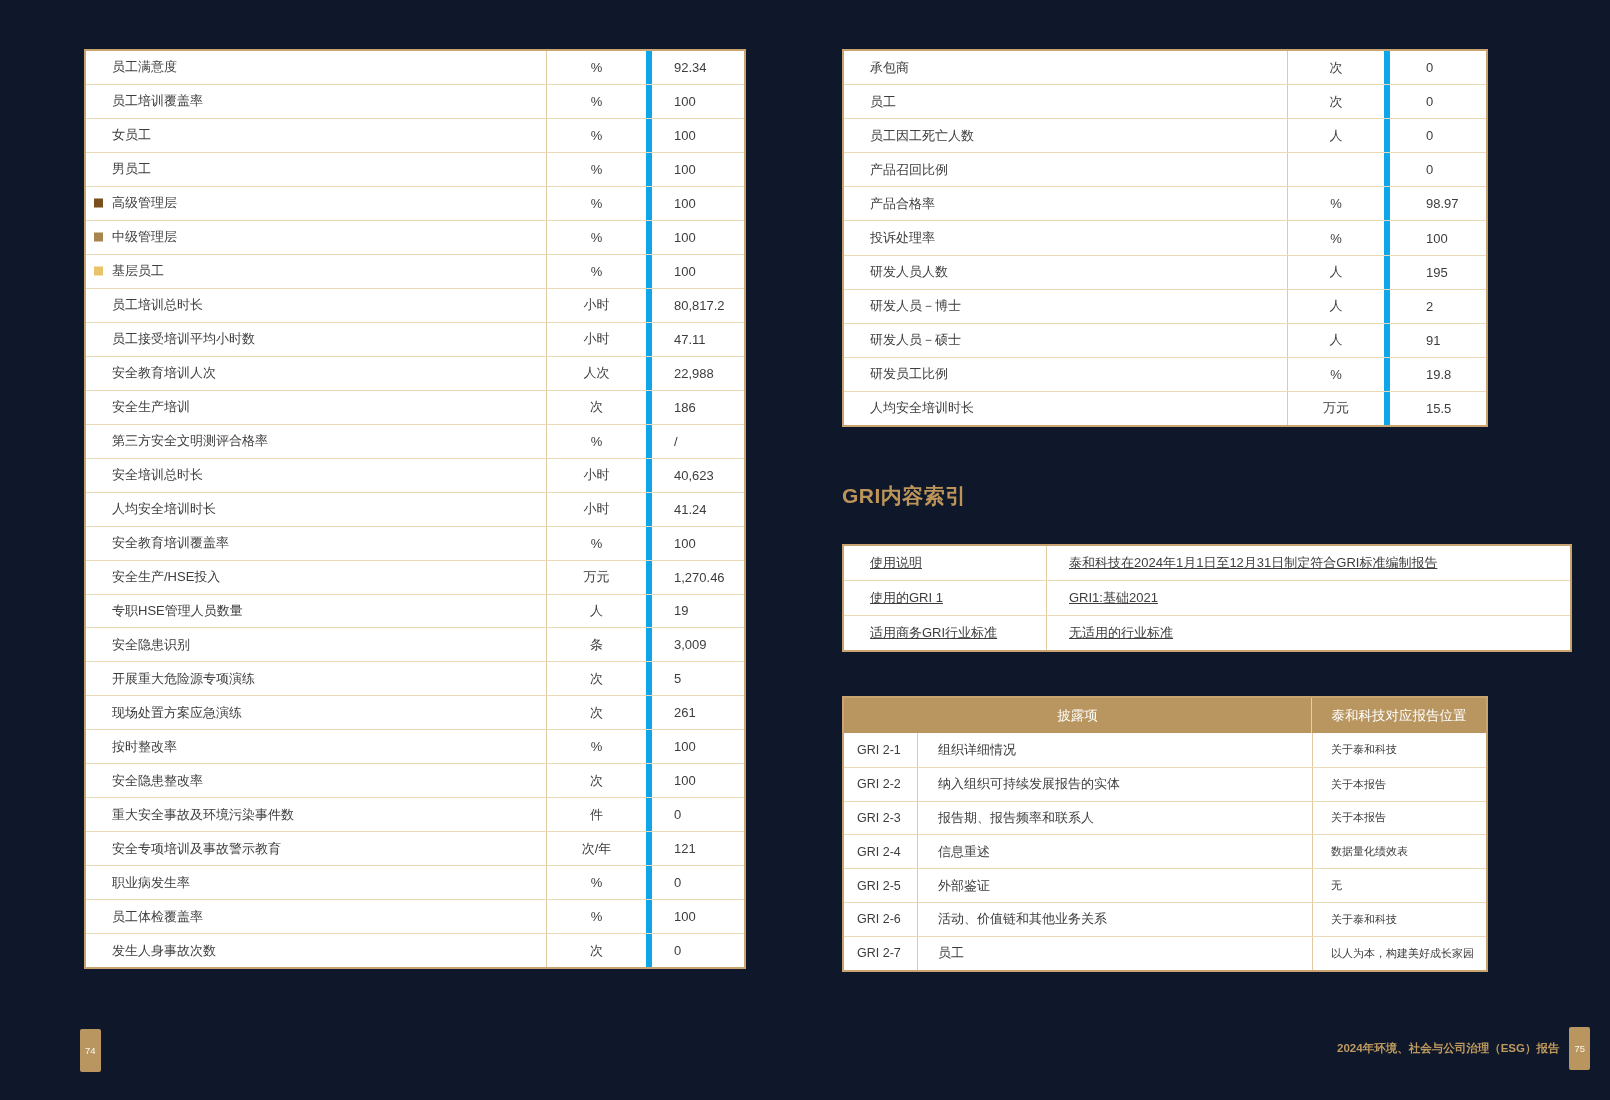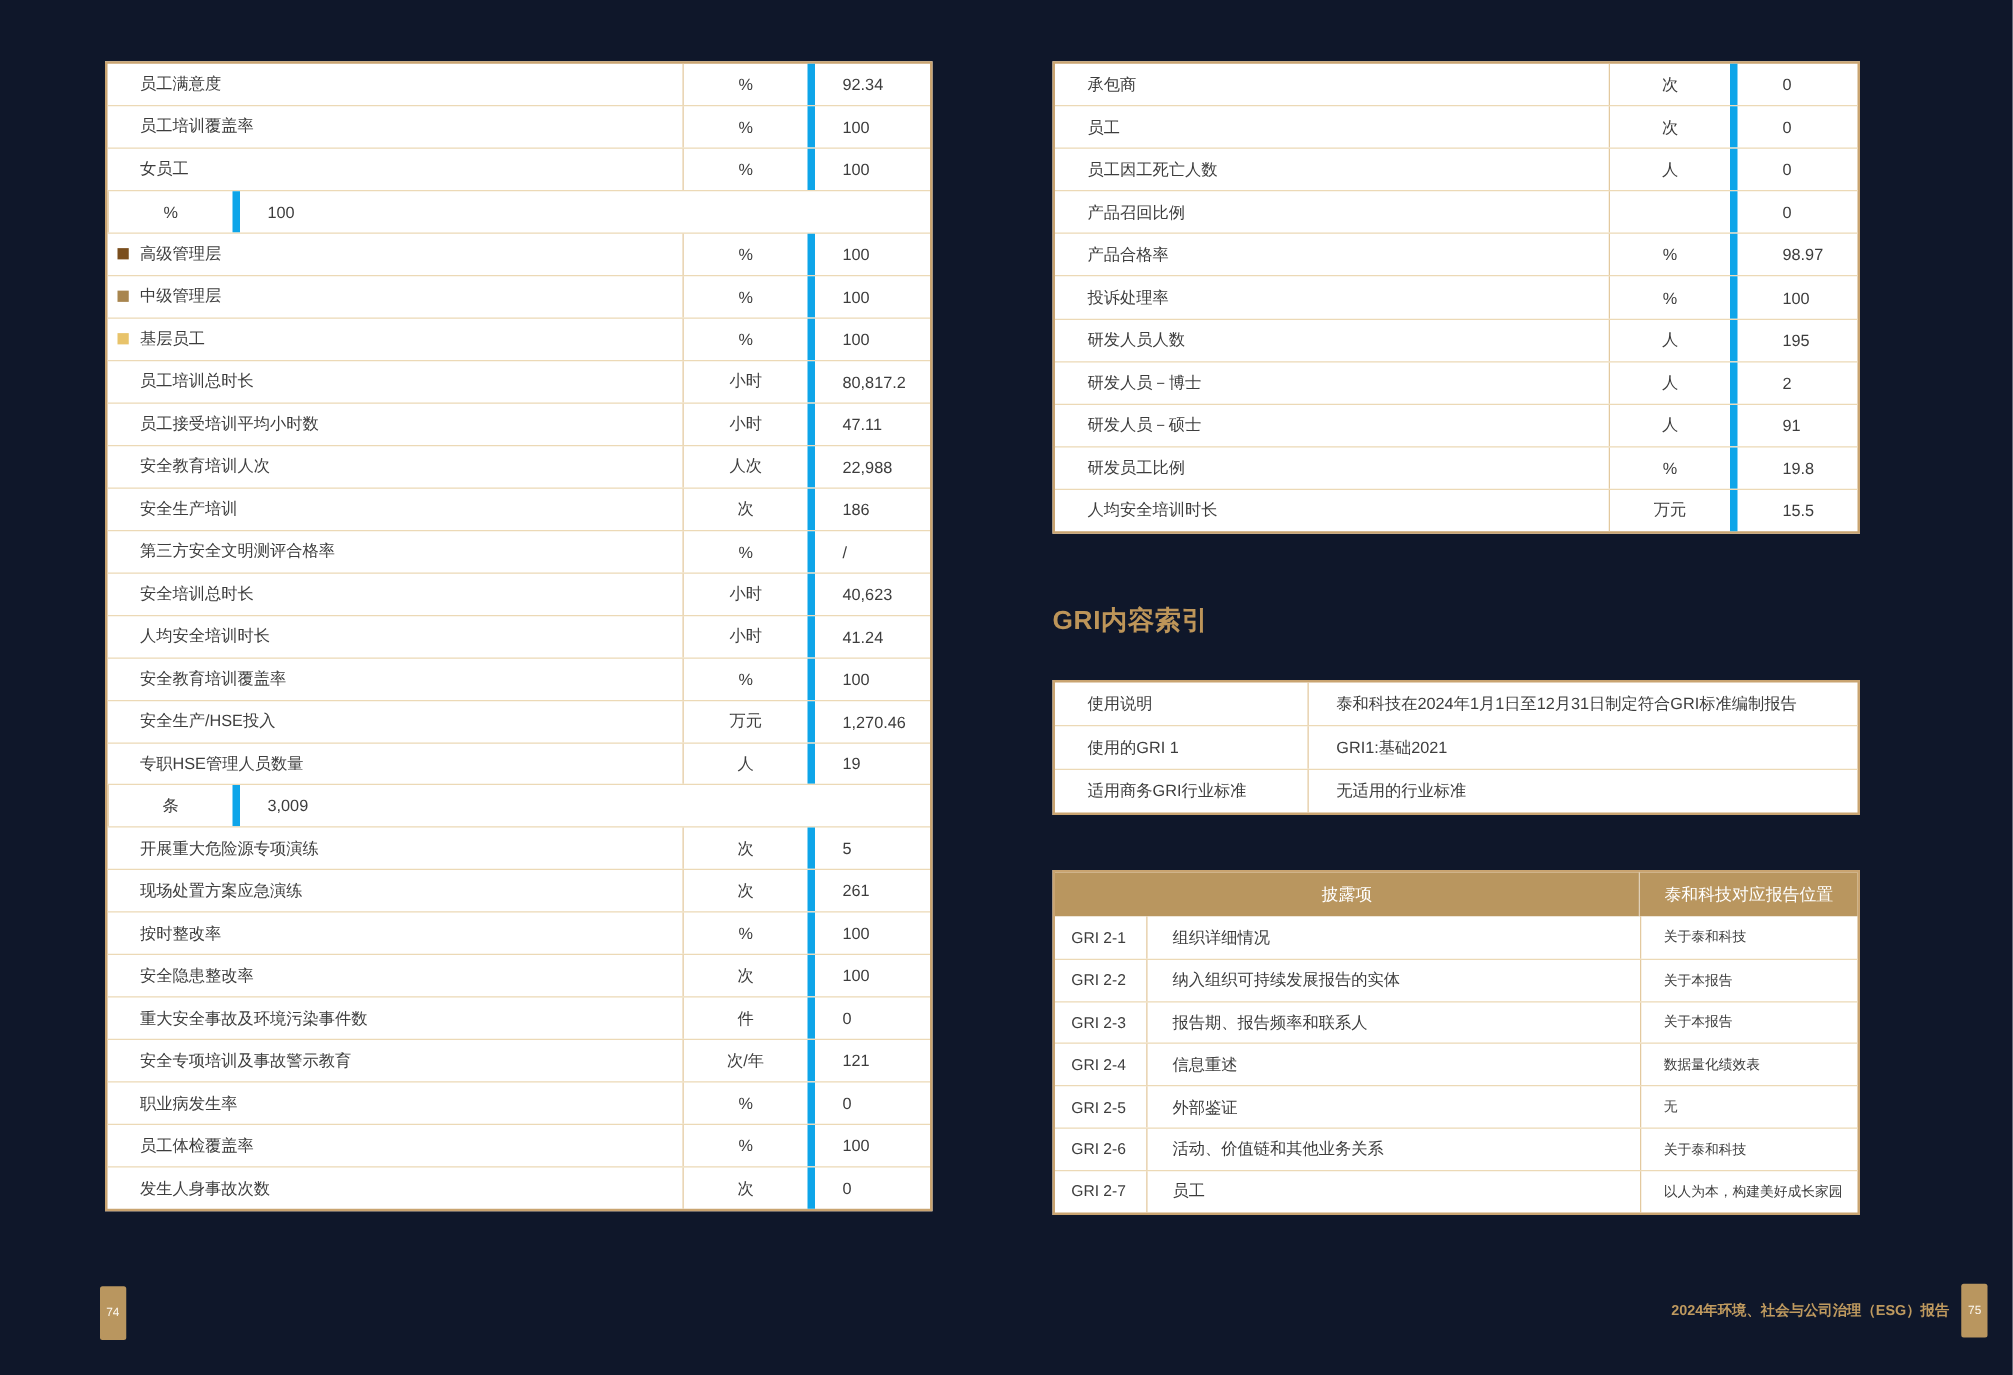--- a/index.html
+++ b/index.html
@@ -36,22 +36,22 @@
   }
 
   
   .gri-heading {
     position:absolute; left:842px; top:482px;
     font-size:21px; font-weight:bold; color:#bd9559; letter-spacing:0.5px;
   }
 
   
   .info-table {
-    position:absolute; left:842px; top:544px; width:646px; height:108px;
-    border:2px solid #c9a471; display:flex; flex-direction:column; background:#fff;
+    position:absolute; left:842px; top:544px; width:730px; height:108px;
+    border:2px solid #c9a471; display:flex; flex-direction:column; background:#fff;text-decoration:underline;
   }
   .i-row { flex:1; display:flex; align-items:stretch; }
   .i-row + .i-row { border-top:1px solid #ecd9b6; }
   .i-label { width:202px; padding-left:26px; display:flex; align-items:center; font-size:13px; }
   .i-value { flex:1; border-left:1px solid #e3c99f; padding-left:22px; display:flex; align-items:center; font-size:13px; }
 
   
   .disclosure-table {
     position:absolute; left:842px; top:696px; width:646px;
     border:2px solid #c9a471; background:#fff;
@@ -96,20 +96,23 @@
         <div class="cell c-value">100</div>
       </div>
       <div class="m-row">
         <div class="cell c-label">
           <span>女员工</span>
         </div>
         <div class="cell c-unit">%</div>
         <div class="cell c-value">100</div>
       </div>
       <div class="m-row">
+        <div class="cell c-label">
+          <span>男员工</span>
+        </div>
         <div class="cell c-unit">%</div>
         <div class="cell c-value">100</div>
       </div>
       <div class="m-row">
         <div class="cell c-label">
           <span class="bullet" style="background: rgb(122, 78, 29);"></span>
           <span>高级管理层</span>
         </div>
         <div class="cell c-unit">%</div>
         <div class="cell c-value">100</div>
@@ -194,20 +197,23 @@
         <div class="cell c-value">1,270.46</div>
       </div>
       <div class="m-row">
         <div class="cell c-label">
           <span>专职HSE管理人员数量</span>
         </div>
         <div class="cell c-unit">人</div>
         <div class="cell c-value">19</div>
       </div>
       <div class="m-row">
+        <div class="cell c-label">
+          <span>安全隐患识别</span>
+        </div>
         <div class="cell c-unit">条</div>
         <div class="cell c-value">3,009</div>
       </div>
       <div class="m-row">
         <div class="cell c-label">
           <span>开展重大危险源专项演练</span>
         </div>
         <div class="cell c-unit">次</div>
         <div class="cell c-value">5</div>
       </div>

